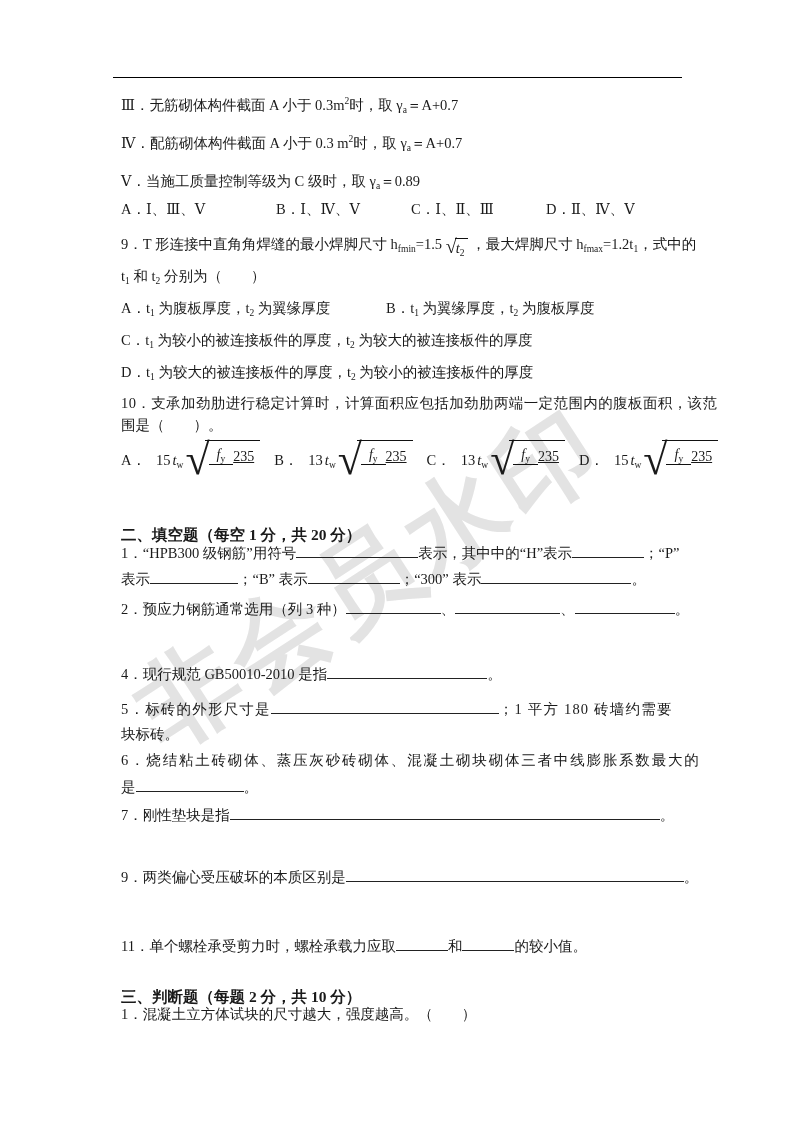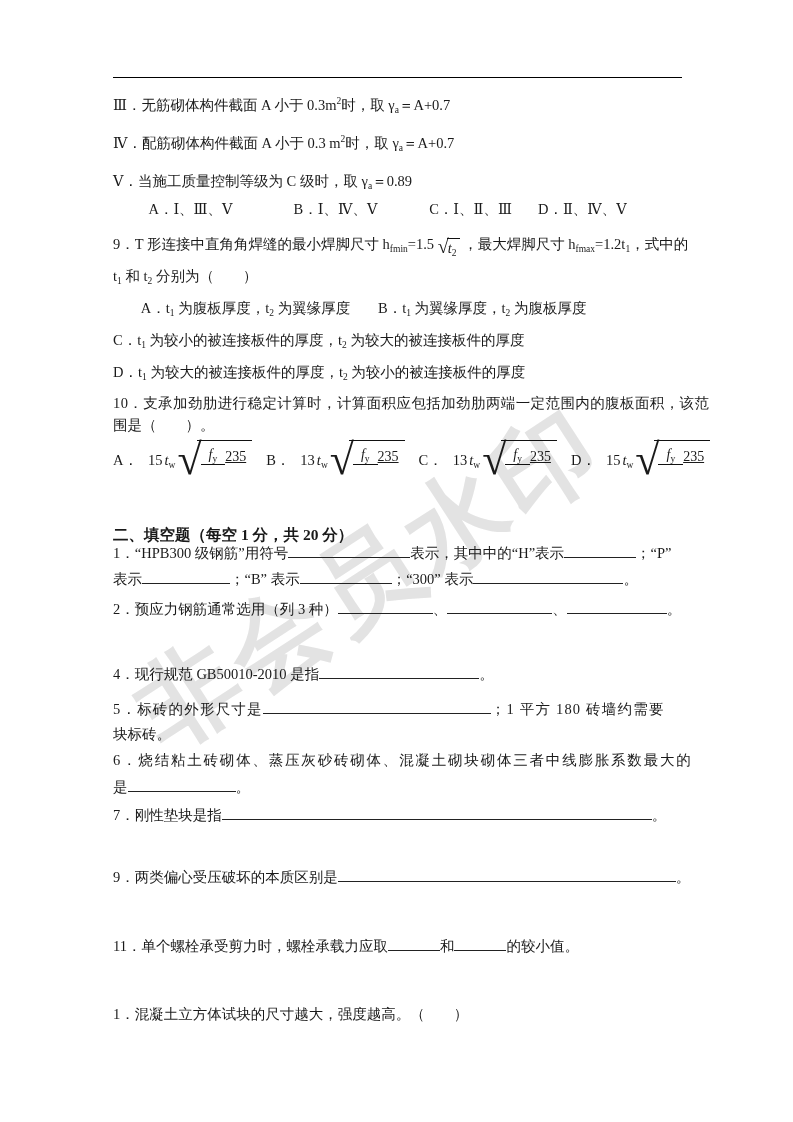--- a/index.html
+++ b/index.html
@@ -5,21 +5,21 @@
   html,body{margin:0;padding:0;background:#ffffff;}
   body{width:793px;height:1122px;position:relative;overflow:hidden;
        font-family:"Liberation Serif","DejaVu Serif",serif;color:#1a1a1a;}
   .page{position:absolute;inset:0;background:#ffffff;}
   .watermark{position:absolute;left:40px;top:512px;width:660px;text-align:center;
        transform:rotate(-33deg);transform-origin:center;font-size:100px;font-weight:700;
        letter-spacing:6px;color:#dadada;opacity:.75;z-index:0;white-space:nowrap;
        font-family:"Liberation Serif","DejaVu Serif",serif;}
   .content{position:absolute;left:113px;top:0;width:570px;height:1122px;z-index:1;}
   .rule{position:absolute;left:0;width:569px;border-top:1.6px solid #000;}
-  .ln{position:absolute;left:0;white-space:nowrap;font-size:14.5px;line-height:21px;text-align:center;}
+  .ln{position:absolute;left:8px;white-space:nowrap;font-size:14.5px;line-height:21px;}
   .hd{font-weight:700;font-size:15.5px;margin-top:16px;}
   sup{font-size:9.5px;line-height:0;vertical-align:6px;}
   sub{font-size:9.5px;line-height:0;vertical-align:-3px;}
   .it{font-style:italic;}
   .bl{display:inline-block;border-bottom:1.2px solid #222;height:15px;vertical-align:baseline;}
   
   .isq{display:inline-flex;align-items:flex-start;vertical-align:-4px;}
   .isq .s{font-size:20px;line-height:16px;}
   .isq .b{border-top:1.1px solid #111;margin-left:-2px;padding:2px 3px 0 1px;line-height:14px;}
   
@@ -142,17 +142,18 @@
     <div class="ln" style="top:776px"><span>是</span><span class="bl" style="width:108px"></span><span>。</span></div>
 
     <div class="ln" style="top:804px"><span>7．刚性垫块是指</span><span class="bl" style="width:430px"></span><span>。</span></div>
 
 
     <div class="ln" style="top:866px"><span>9．两类偏心受压破坏的本质区别是</span><span class="bl" style="width:338px"></span><span>。</span></div>
 
 
     <div class="ln" style="top:935px"><span>11．单个螺栓承受剪力时，螺栓承载力应取</span><span class="bl" style="width:52px"></span><span>和</span><span class="bl" style="width:52px"></span><span>的较小值。</span></div>
 
+    <div class="ln hd" style="top:970px">三、判断题（每题 2 分，共 10 分）</div>
 
     <div class="ln" style="top:1004px">1．混凝土立方体试块的尺寸越大，强度越高。（　　）</div>
 
   </div>
 </div>
 
 </body></html>

